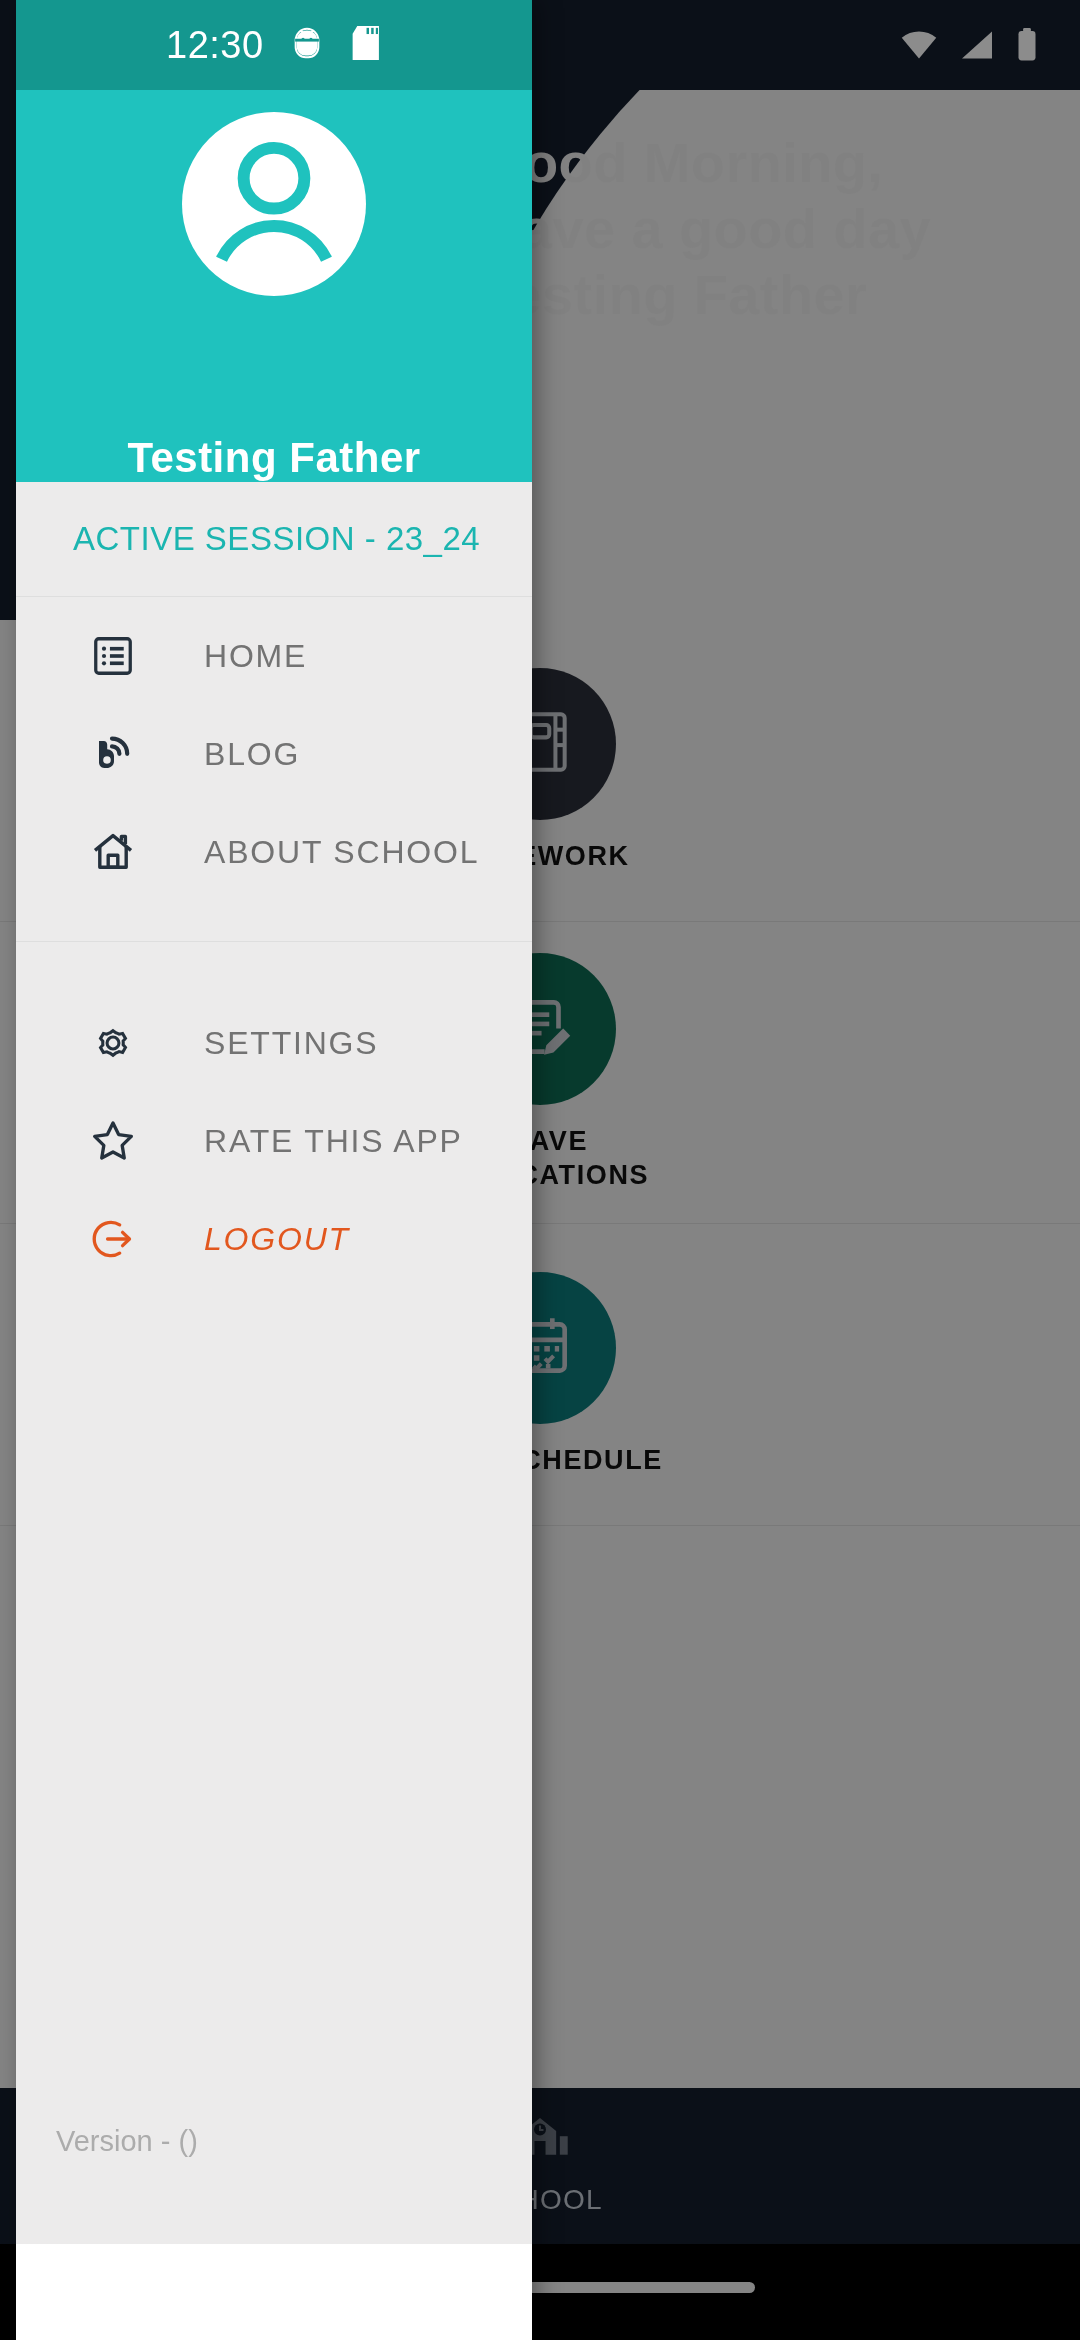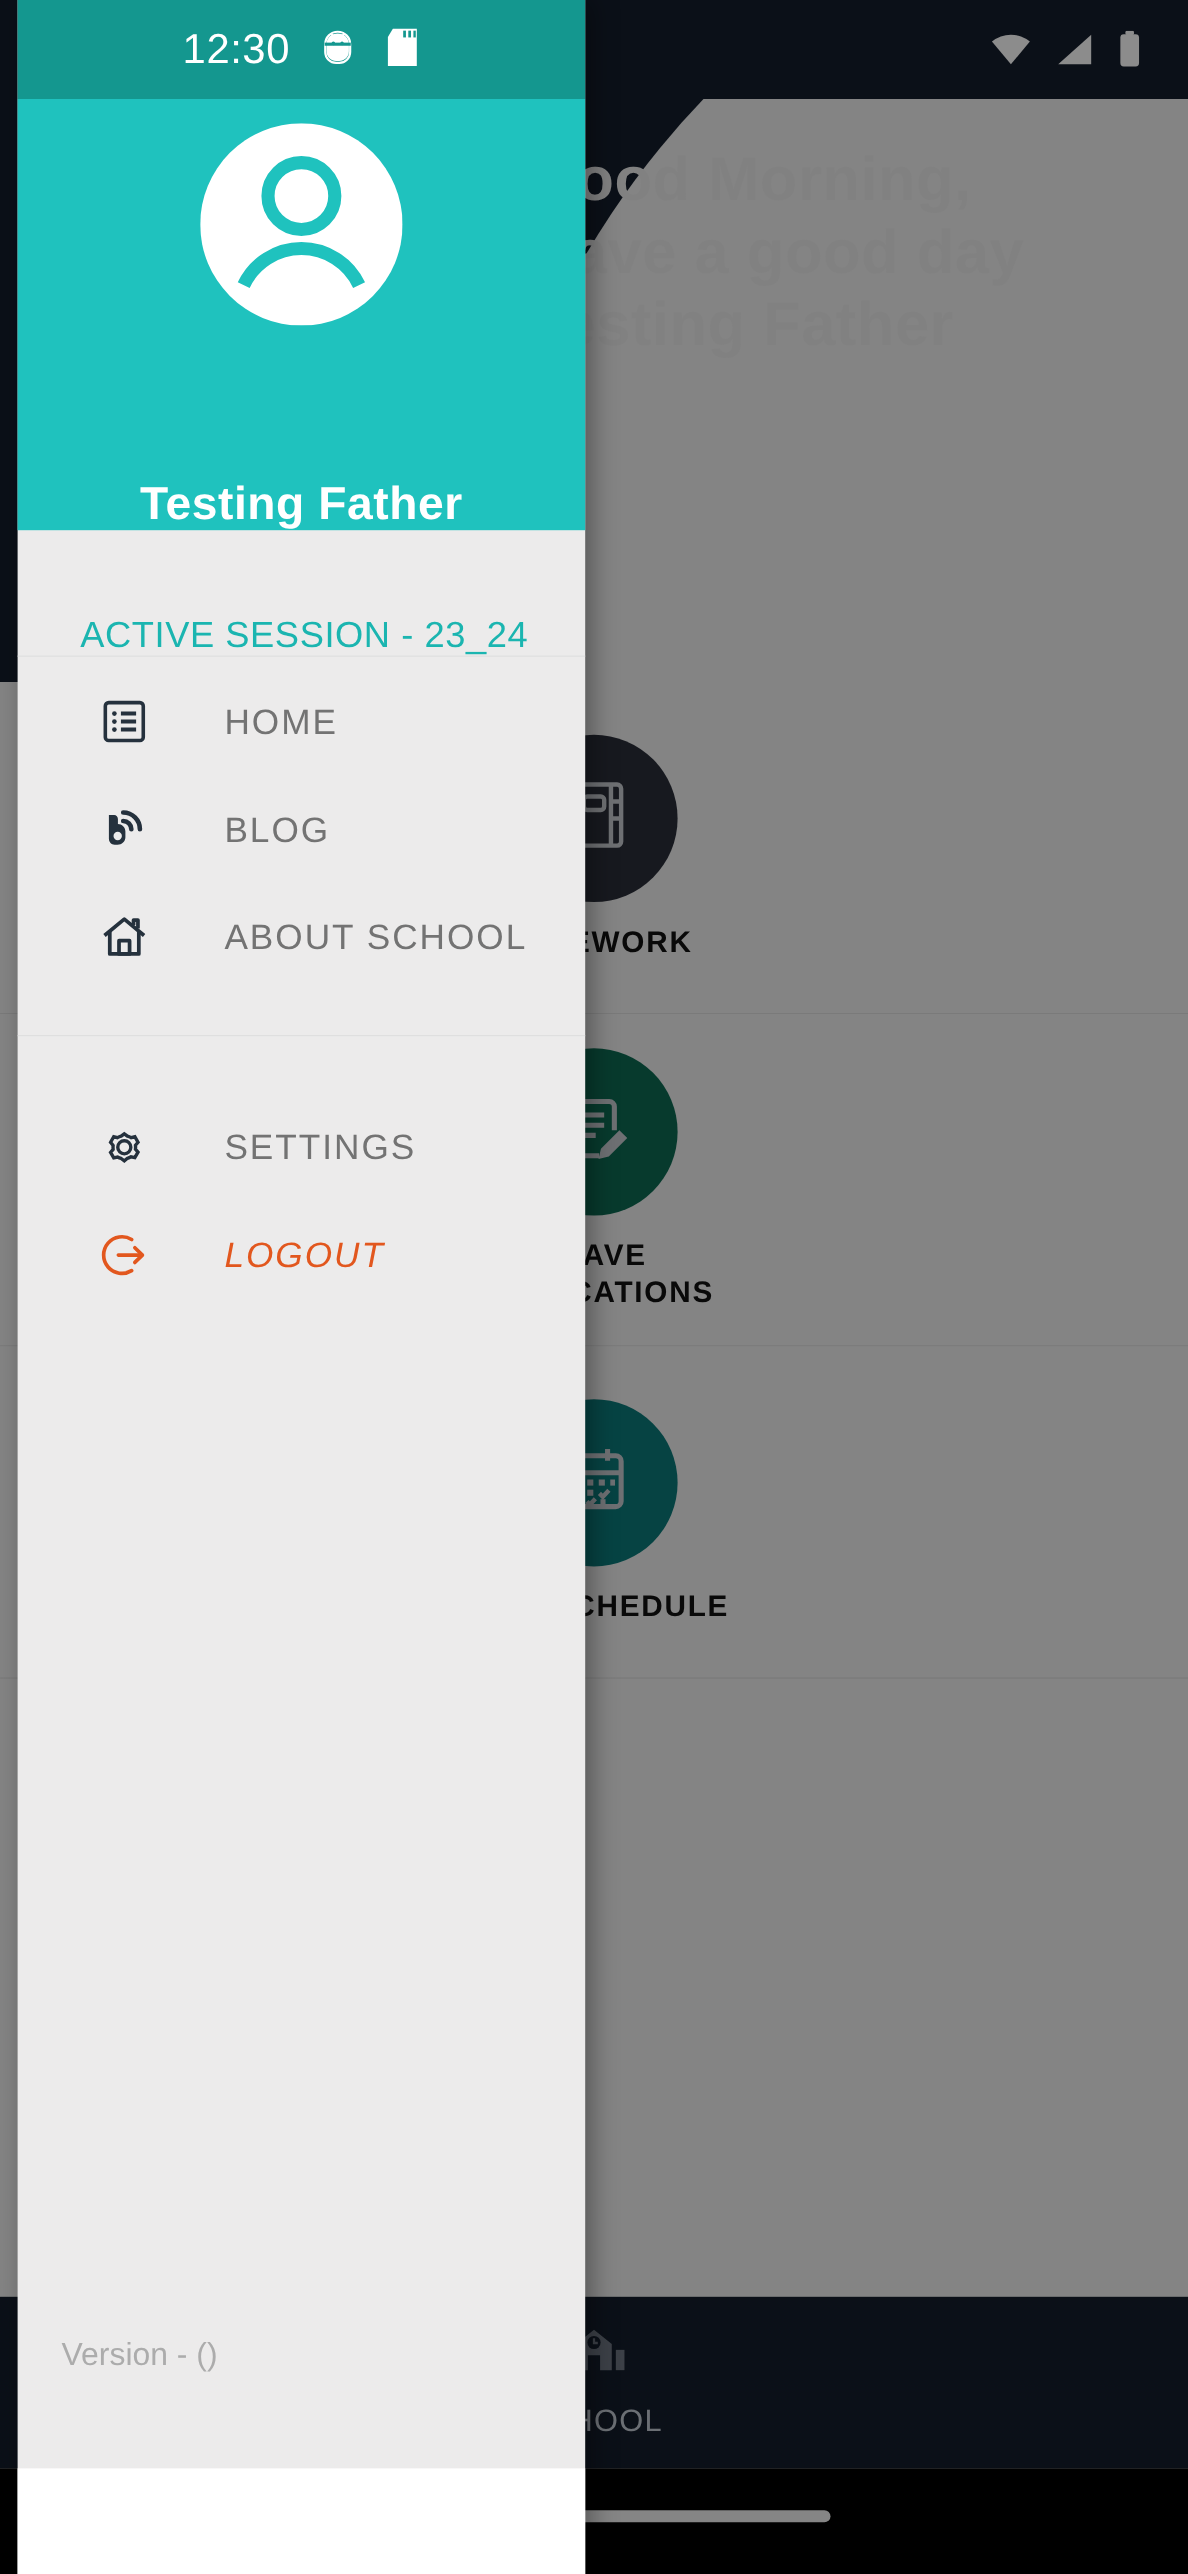--- a/index.html
+++ b/index.html
@@ -95,21 +95,21 @@
     display:flex; flex-direction:column; align-items:center;
     justify-content:space-between; padding-top:22px;
   }
   .avatar-wrap { width:184px; height:184px; }
   .profile-name {
     margin-top:32px; color:#fff; font-size:42px; font-weight:bold;
     letter-spacing:0.5px;
   }
 
   .session-row {
-    height:115px; flex-shrink:0; display:flex; align-items:flex-end;
+    height:115px; flex-shrink:0; display:flex; align-items:center;
     padding-left:57px; border-bottom:1px solid #DEDEDE;
   }
   .session-text { color:#1BB5B0; font-size:33px; letter-spacing:0.5px; }
 
   .menu-group { padding-top:10px; }
   .menu-group.divided { border-top:1px solid #DEDEDE; }
   .menu-item {
     height:98px; display:flex; align-items:center; padding-left:72px;
     cursor:pointer;
   }
@@ -340,20 +340,28 @@
       <div class="menu-item">
         <span class="menu-icon">
           <svg width="46" height="46" viewBox="0 0 24 24" fill="none" stroke="#25313D" stroke-width="1.6">
             <path d="M12 2.6l1.5 1.1a8 8 0 0 1 1.7.7l1.8-.4 1.5 2.6-1.2 1.4a8 8 0 0 1 0 1.9l1.2 1.4-1.5 2.6-1.8-.4a8 8 0 0 1-1.7.7L12 15.4l-1.5-1.1a8 8 0 0 1-1.7-.7l-1.8.4-1.5-2.6 1.2-1.4a8 8 0 0 1 0-1.9L5.5 6.6 7 4l1.8.4a8 8 0 0 1 1.7-.7z" transform="translate(0 3)"></path>
             <circle cx="12" cy="12" r="3.1"></circle>
           </svg>
         </span>
         <span class="menu-label">SETTINGS</span>
       </div>
 
+      <div class="menu-item">
+        <span class="menu-icon">
+          <svg width="50" height="50" viewBox="0 0 24 24" fill="none" stroke="#25313D" stroke-width="1.6" stroke-linejoin="round">
+            <path d="M12 3.4l2.7 5.5 6.1.9-4.4 4.3 1 6.1-5.4-2.9-5.4 2.9 1-6.1L3.2 9.8l6.1-.9z"></path>
+          </svg>
+        </span>
+        <span class="menu-label">RATE THIS APP</span>
+      </div>
 
       <div class="menu-item logout">
         <span class="menu-icon">
           <svg width="50" height="50" viewBox="0 0 24 24" fill="none" stroke="#E2571E" stroke-width="1.6" stroke-linecap="round">
             <path d="M15.2 5.2a8 8 0 1 0 0 13.6"></path>
             <line x1="9.4" y1="12" x2="19.6" y2="12"></line>
             <polyline points="16.6,8.8 19.9,12 16.6,15.2" stroke-linejoin="round"></polyline>
           </svg>
         </span>
         <span class="menu-label">LOGOUT</span>

